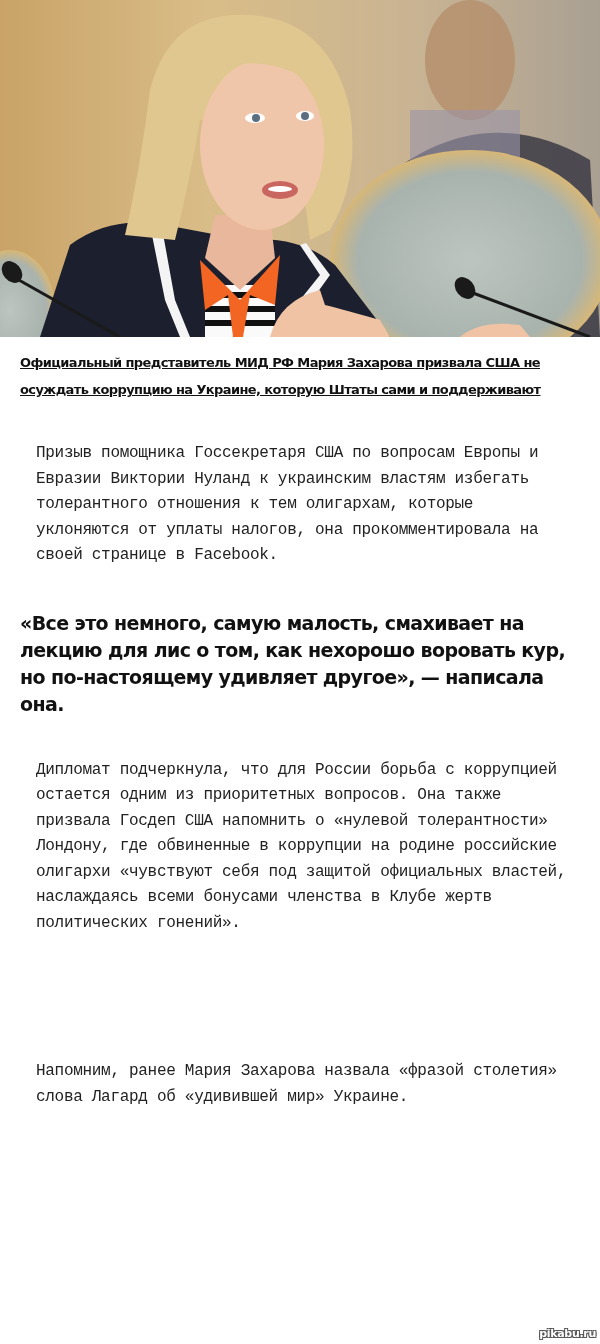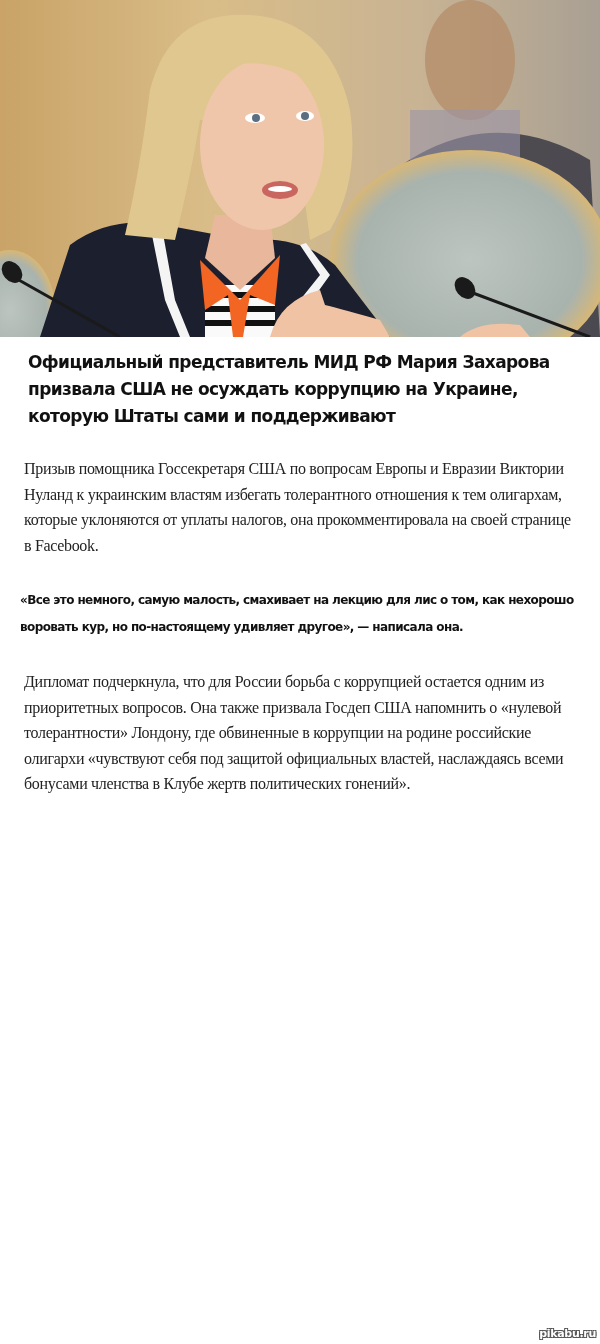--- a/index.html
+++ b/index.html
@@ -7,25 +7,25 @@
     .photo {
       position: absolute; left: 0; top: 0; width: 600px; height: 337px; overflow: hidden;
       background: linear-gradient(90deg, #c9a56b 0%, #d8bb84 30%, #cdb48e 60%, #b6a890 100%);
     }
     .photo svg { display: block; }
     .article { position: absolute; left: 20px; top: 337px; width: 565px; }
     .headline, .quote {
       font-family: "DejaVu Sans", sans-serif; font-weight: bold; color: #111;
       letter-spacing: -0.6px;
     }
-    .headline { font-size: 17px; line-height: 27px; margin: 12px 0 0 8px; }
-    .quote { font-size: 12px; line-height: 27px; margin: 0; }
+    .headline { font-size: 13px; line-height: 27px; margin: 12px 0 0 0; text-decoration: underline; }
+    .quote { font-size: 19px; line-height: 27px; margin: 0; }
     .para {
-      font-family: Liberation Serif, serif; color: #222; font-size: 16px;
-      line-height: 25.5px; margin: 4px; letter-spacing: -0.3px;
+      font-family: Liberation Mono, monospace; color: #222; font-size: 16px;
+      line-height: 25.5px; margin: 16px; letter-spacing: -0.3px;
     }
     .watermark {
       position: absolute; right: 4px; bottom: 4px;
       font-family: "DejaVu Sans", sans-serif; font-size: 11px; font-weight: bold;
       color: #fff; letter-spacing: -0.3px;
       text-shadow: -1px -1px 0 #555, 1px -1px 0 #555, -1px 1px 0 #555, 1px 1px 0 #555;
       padding-left: 10px;
     }
   </style>
 </head>
@@ -99,15 +99,16 @@
   <div style="height:22px"></div>
   <p class="para">Призыв помощника Госсекретаря США по вопросам Европы и Евразии Виктории Нуланд к украинским властям избегать толерантного отношения к тем олигархам, которые уклоняются от уплаты налогов, она прокомментировала на своей странице в Facebook.</p>
   <div style="height:25px"></div>
   <p class="quote">«Все это немного, самую малость, смахивает на лекцию для лис о том, как нехорошо воровать кур, но по-настоящему удивляет другое», — написала она.</p>
   <div style="height:24px"></div>
   <p class="para">Дипломат подчеркнула, что для России борьба с коррупцией остается одним из приоритетных вопросов. Она также призвала Госдеп США напомнить о «нулевой толерантности» Лондону, где обвиненные в коррупции на родине российские олигархи «чувствуют себя под защитой официальных властей, наслаждаясь всеми бонусами членства в Клубе жертв политических гонений».</p>
   <div style="height:23px"></div>
   <div style="height:22px"></div>
   <div style="height:23px"></div>
   <div style="height:23px"></div>
+  <p class="para">Напомним, ранее Мария Захарова назвала «фразой столетия» слова Лагард об «удивившей мир» Украине.</p>
 </div>
 
 <div class="watermark">pikabu.ru</div>
 
 </body></html>

